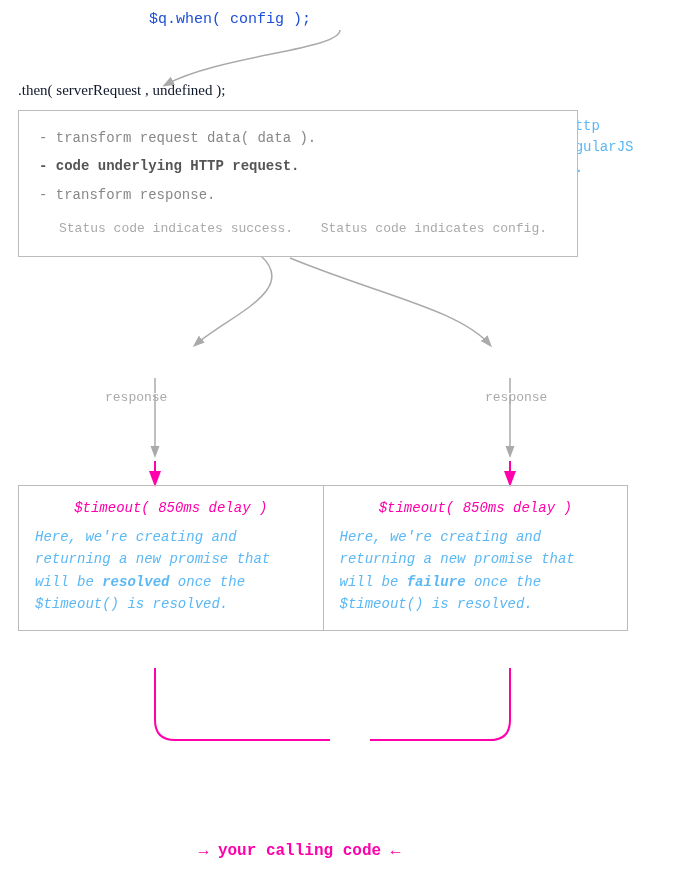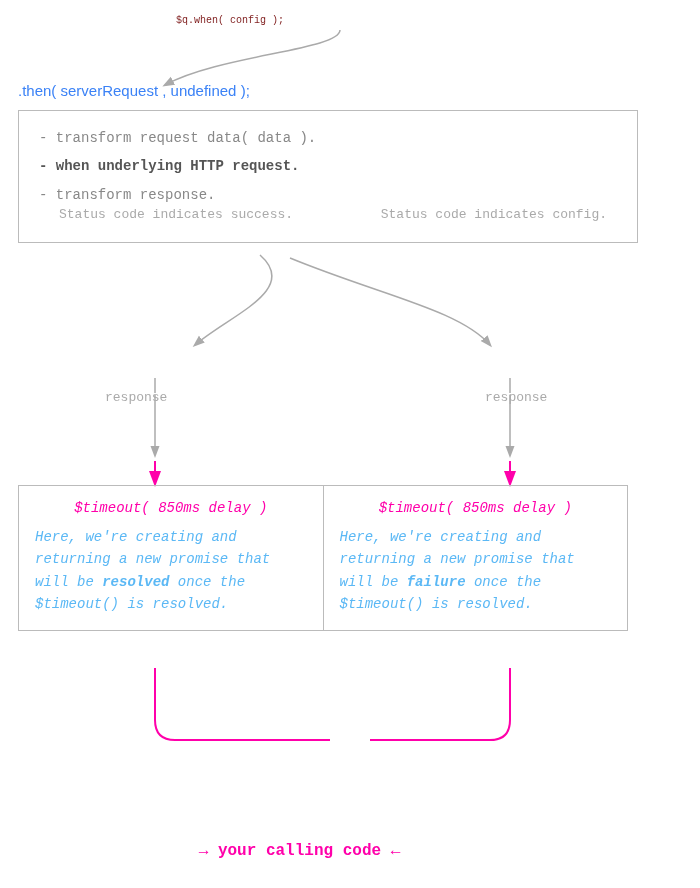--- a/index.html
+++ b/index.html
@@ -21,43 +21,43 @@
     
     .top-arrow-area {
       position: absolute;
       top: 10px;
       left: 100px;
       width: 260px;
       text-align: center;
     }
 
     .top-code {
-      font-size: 10px;
-      color: #7f1d1d;
+      font-size: 15px;
+      color: #1d4ed8;
       font-family: 'Courier New', monospace;
     }
 
     
     .main-box {
       position: absolute;
       top: 110px;
       left: 18px;
-      width: 620px;
+      width: 560px;
       border: 1.5px solid #bbb;
-      padding: 16px 20px 30px 20px;
+      padding: 16px 20px 44px 20px;
       background: #fff;
     }
 
     .then-line {
       position: absolute;
       top: 82px;
       left: 18px;
       font-size: 15px;
-      color: #3b82f6;
-      font-family: Liberation Sans, sans-serif;
+      color: #0f172a;
+      font-family: Liberation Serif, serif;
       text-align: center;
     }
 
     .annotation-right {
       position: absolute;
       top: 116px;
       left: 415px;
       font-size: 14px;
       color: #5bb8f5;
       font-family: 'Courier New', monospace;
@@ -229,21 +229,21 @@
   </div>
 
   <div class="then-line">.then( serverRequest , undefined );</div>
 
   <div class="annotation-right">
     <span>This is the core $http<br>interceptor that AngularJS<br>uses under the hood.</span>
   </div>
 
   <div class="main-box">
     <div class="box-item">- transform request data( data ).</div>
-    <div class="box-item bold-item">- <b>when underlying HTTP request.</b></div>
+    <div class="box-item bold-item">- <b>code underlying HTTP request.</b></div>
     <div class="box-item">- transform response.</div>
     <div class="status-success">Status code indicates success.</div>
     <div class="status-failure">Status code indicates config.</div>
   </div>
 
   <div class="response-left">response</div>
   <div class="response-right">response</div>
 
 
   <div class="bottom-boxes">

